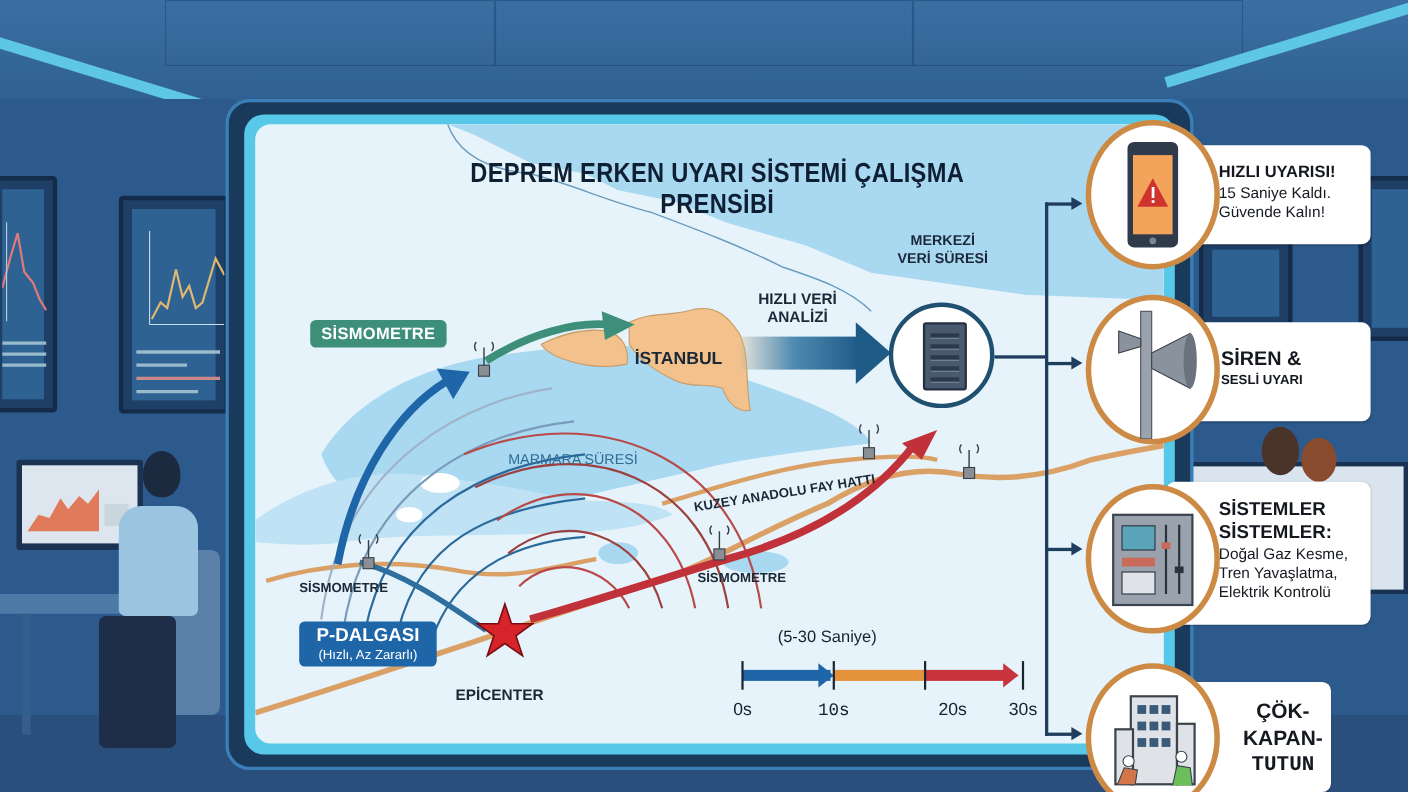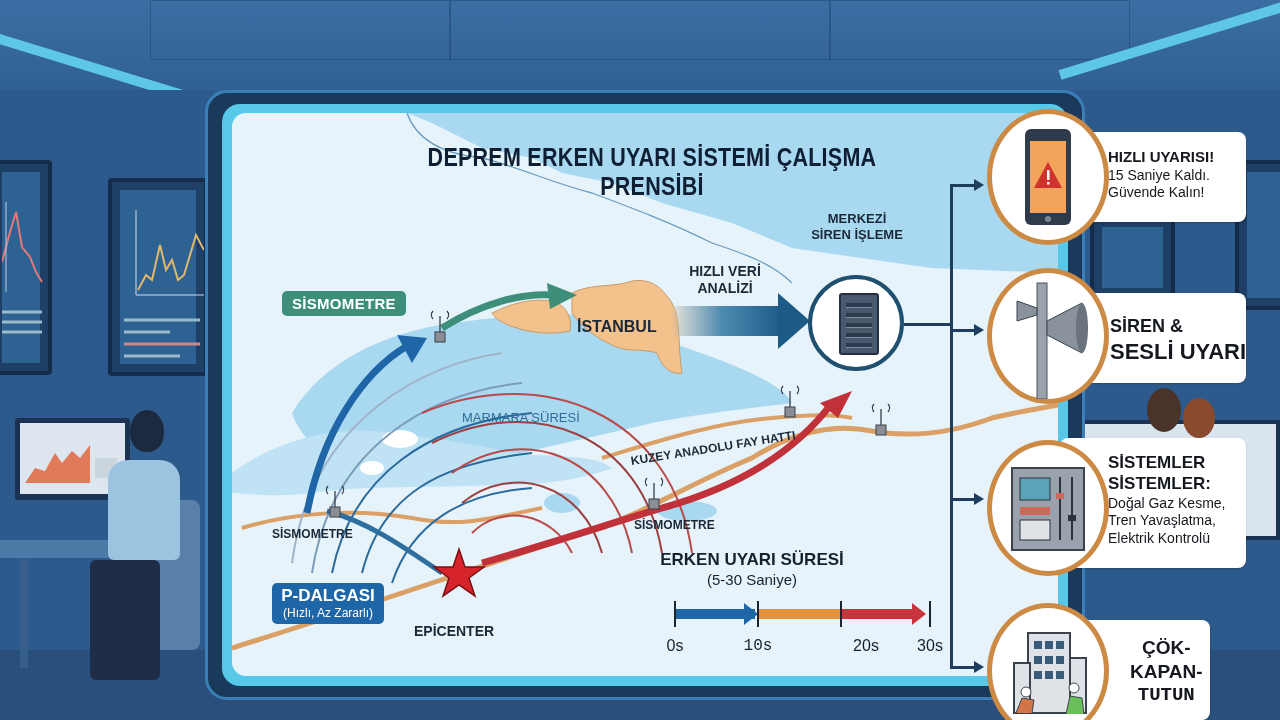--- a/index.html
+++ b/index.html
@@ -225,33 +225,33 @@
 
   <div class="label-dark" style="left:230px;top:297px;font-weight:normal;color:#2f6d95;font-size:13px;">MARMARA SÜRESİ</div>
 
   <div class="label-dark" style="left:398px;top:328px;font-size:12px;transform:rotate(-9deg);">KUZEY ANADOLU FAY HATTI</div>
 
   <div class="label-dark" style="left:40px;top:414px;font-size:12px;">SİSMOMETRE</div>
   <div class="label-dark" style="left:402px;top:405px;font-size:12px;">SİSMOMETRE</div>
 
   <div class="label-dark" style="left:182px;top:510px;font-size:14px;">EPİCENTER</div>
 
-  <div class="wave-box" style="left:40px;top:470px;width:112px;background:#1f66a8;">
+  <div class="wave-box" style="left:40px;top:452px;width:125px;background:#1f66a8;">
     <span class="big">P-DALGASI</span>
     <span class="small">(Hızlı, Az Zararlı)</span>
   </div>
 
 
   <div class="label-dark" style="left:448px;top:150px;width:90px;font-size:14px;text-align:center;">HIZLI VERİ ANALİZİ</div>
   <div class="fast-arrow"></div>
   <div class="fast-arrow-head"></div>
 
   <div class="label-dark" style="left:570px;top:98px;width:110px;font-size:13px;">
     <span style="display:block">MERKEZİ</span>
-    <span style="display:block">SİREN İŞLEME</span>
+    <span style="display:block">VERİ SÜRESİ</span>
   </div>
   <div class="server-circle">
     <div class="server">
       <i style="top:8px"></i>
         <i style="top:18px"></i>
         <i style="top:28px"></i>
         <i style="top:38px"></i>
         <i style="top:48px"></i>
     </div>
   </div>
@@ -260,21 +260,20 @@
   <div class="bus"></div>
   <div class="bus-branch" style="left:718px;top:71px;width:26px;"></div>
   <div class="bus-arrow" style="left:742px;top:66px;"></div>
   <div class="bus-branch" style="left:718px;top:216px;width:26px;"></div>
   <div class="bus-arrow" style="left:742px;top:211px;"></div>
   <div class="bus-branch" style="left:718px;top:385px;width:26px;"></div>
   <div class="bus-arrow" style="left:742px;top:380px;"></div>
   <div class="bus-branch" style="left:718px;top:553px;width:26px;"></div>
   <div class="bus-arrow" style="left:742px;top:548px;"></div>
 
-  <div class="tl-title" style="left:420px;">ERKEN UYARI SÜRESİ</div>
   <div class="tl-sub" style="left:420px;">(5-30 Saniye)</div>
   <div class="tl-seg" style="left:443px;width:80px;background:#1f66a8;"></div>
   <div class="abs" style="left:512px;top:490px;width:0;height:0;border-top:11px solid transparent;border-bottom:11px solid transparent;border-left:14px solid #1f66a8;"></div>
   <div class="tl-seg" style="left:526px;width:83px;background:#e3913a;"></div>
   <div class="tl-seg" style="left:609px;width:74px;background:#c9343c;"></div>
   <div class="abs" style="left:680px;top:490px;width:0;height:0;border-top:11px solid transparent;border-bottom:11px solid transparent;border-left:14px solid #c9343c;"></div>
   <div class="tl-tick" style="left:442px;"></div>
   <div class="tl-tick" style="left:525px;"></div>
   <div class="tl-tick" style="left:608px;"></div>
   <div class="tl-tick" style="left:697px;"></div>
@@ -297,21 +296,21 @@
     <polygon points="56,48 70,74 42,74" fill="#d0332e"></polygon>
     <rect x="55" y="56" width="2.5" height="10" fill="#fff"></rect>
     <rect x="55" y="68" width="2.5" height="2.5" fill="#fff"></rect>
     <circle cx="56" cy="105" r="3" fill="#7a8696"></circle>
   </svg>
 </div>
 
 <div class="card" style="left:1060px;top:293px;width:186px;height:90px;"></div>
 <div class="card-text" style="left:1110px;top:315px;">
   <span class="hd" style="font-size:18px;">SİREN &amp;</span>
-  <span class="hd" style="font-size:22px;">SESLİ UYARI</span>
+  <span class="hd" style="font-size:12px;">SESLİ UYARI</span>
 </div>
 <div class="icon-circle" style="left:987px;top:268px;">
   <svg width="112" height="126" viewBox="0 0 112 126">
     <rect x="45" y="10" width="10" height="116" fill="#9aa3ad" stroke="#4a525c"></rect>
     <polygon points="55,48 90,30 90,80 55,62" fill="#8a939d" stroke="#3a424c"></polygon>
     <ellipse cx="90" cy="55" rx="6" ry="25" fill="#6a737d"></ellipse>
     <polygon points="45,35 25,28 25,48 45,42" fill="#8a939d" stroke="#3a424c"></polygon>
   </svg>
 </div>
 

